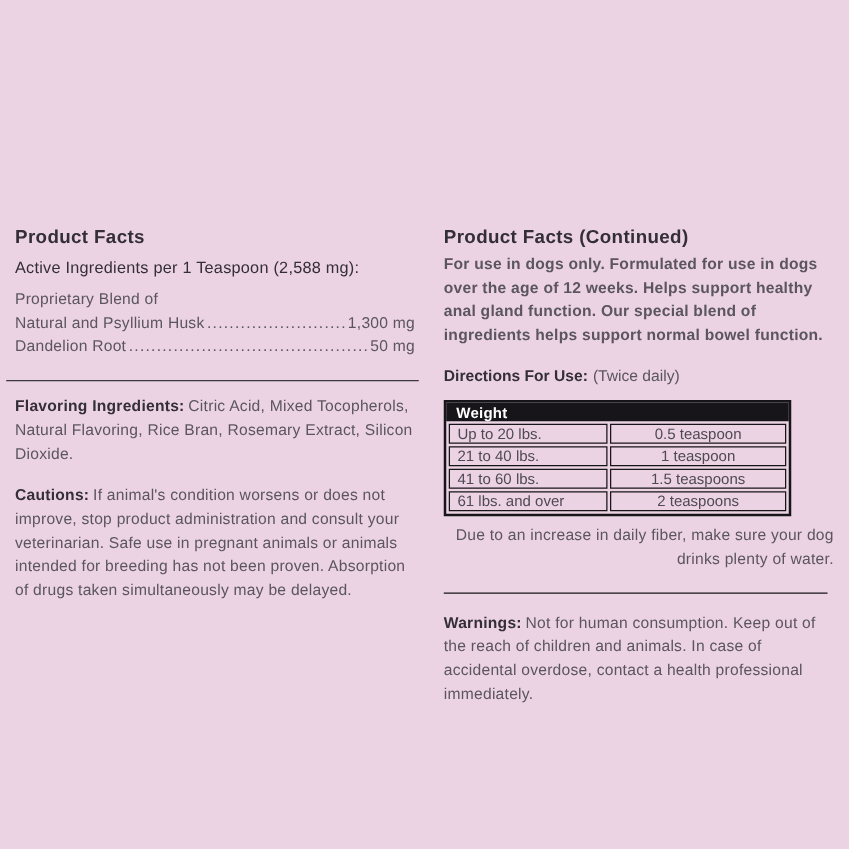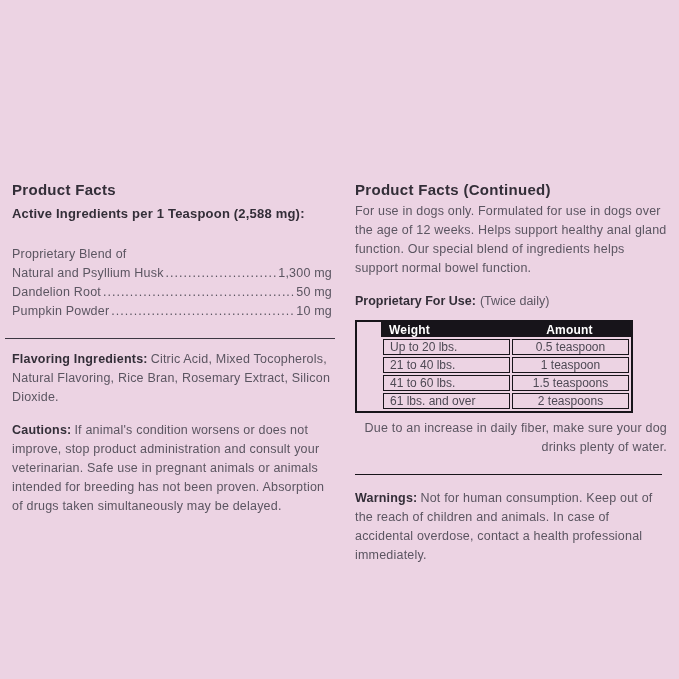--- a/index.html
+++ b/index.html
@@ -21,46 +21,46 @@
   .label-panel{position:relative;width:679px;height:679px;border-radius:32px;}
   .col{position:absolute;top:181px;}
   .col-left{left:12px;width:320px;}
   .col-right{left:355px;width:312px;}
 
   .panel-title{
     font-size:15px;font-weight:bold;color:var(--heading);
     letter-spacing:.3px;margin:0 0 8px;
   }
   .sub-heading{
-    font-size:13px;font-weight:bold;color:var(--heading);
-    letter-spacing:.2px;margin:0 0 24px;
+    font-size:13px;font-weight:normal;color:var(--heading);
+    letter-spacing:.2px;margin:0 0 9px;
   }
   .body-text{font-size:12.5px;line-height:19px;letter-spacing:.2px;margin:0;}
   .body-text .lbl{font-weight:bold;color:var(--heading);margin-right:3px;}
 
   .ing-list{font-size:12.5px;line-height:19px;letter-spacing:.2px;}
   .ing-row{display:flex;align-items:baseline;}
   .ing-name,.ing-amt{white-space:nowrap;}
   .leader{flex:1;overflow:hidden;white-space:nowrap;margin:0 2px;min-width:8px;}
   .leader::after{
     content:"....................................................................................................";
     letter-spacing:1px;
   }
 
   .rule-left{
     border:none;border-top:1.5px solid #3c3642;
     width:330px;margin:17px 0 11px -7px;
   }
   .cautions{margin-top:14px;}
 
-  .intro{margin:0 0 14px;}
+  .intro{margin:0 0 14px;font-weight:bold;}
   .directions-line{font-size:12.5px;line-height:19px;margin:0 0 9px;}
   .directions-line .lbl{font-weight:bold;color:var(--heading);margin-right:4px;}
 
-  .dose-table{width:278px;border:2px solid var(--border);padding-left:24px;}
+  .dose-table{width:278px;border:2px solid var(--border);}
   .dose-head{
     display:flex;align-items:center;height:15px;
     background:var(--tbl-head-bg);color:var(--tbl-head-text);
     font-size:12px;font-weight:bold;letter-spacing:.2px;
   }
   .dose-head .hw{width:127px;padding-left:8px;}
   .dose-head .ha{flex:1;text-align:center;}
   .dose-body{display:flex;flex-direction:column;gap:2px;padding:2px;}
   .dose-row{display:flex;gap:2px;}
   .cell{
@@ -93,51 +93,45 @@
       <div class="ing-row">
         <span class="ing-name">Natural and Psyllium Husk</span>
         <span class="leader"></span>
         <span class="ing-amt">1,300 mg</span>
       </div>
       <div class="ing-row">
         <span class="ing-name">Dandelion Root</span>
         <span class="leader"></span>
         <span class="ing-amt">50 mg</span>
       </div>
-      <div class="ing-row">
-        <span class="ing-name">Pumpkin Powder</span>
-        <span class="leader"></span>
-        <span class="ing-amt">10 mg</span>
-      </div>
     </div>
 
     <hr class="rule-left">
 
     <p class="body-text">
       <span class="lbl">Flavoring Ingredients:</span><span>Citric Acid, Mixed Tocopherols, Natural Flavoring, Rice Bran, Rosemary Extract, Silicon Dioxide.</span>
     </p>
 
     <p class="body-text cautions">
       <span class="lbl">Cautions:</span><span>If animal's condition worsens or does not improve, stop product administration and consult your veterinarian. Safe use in pregnant animals or animals intended for breeding has not been proven. Absorption of drugs taken simultaneously may be delayed.</span>
     </p>
   </div>
 
   <div class="col col-right">
     <h1 class="panel-title" style="margin-bottom:4px;">Product Facts (Continued)</h1>
 
     <p class="body-text intro">For use in dogs only. Formulated for use in dogs over the age of 12 weeks. Helps support healthy anal gland function. Our special blend of ingredients helps support normal bowel function.</p>
 
     <p class="directions-line">
-      <span class="lbl">Proprietary For Use:</span><span>(Twice daily)</span>
+      <span class="lbl">Directions For Use:</span><span>(Twice daily)</span>
     </p>
 
     <div class="dose-table">
       <div class="dose-head">
         <span class="hw">Weight</span>
-        <span class="ha">Amount</span>
       </div>
       <div class="dose-body">
         <div class="dose-row">
           <span class="cell cell-w">Up to 20 lbs.</span>
           <span class="cell cell-a">0.5 teaspoon</span>
         </div>
         <div class="dose-row">
           <span class="cell cell-w">21 to 40 lbs.</span>
           <span class="cell cell-a">1 teaspoon</span>
         </div>

